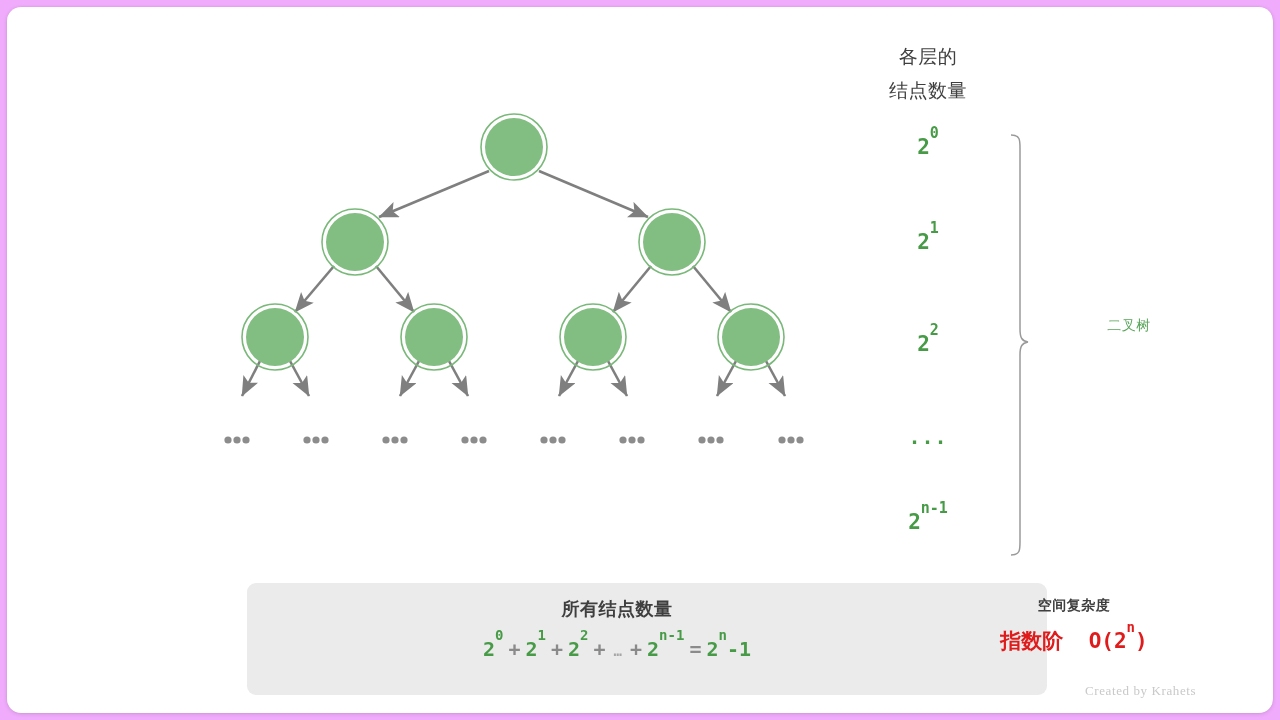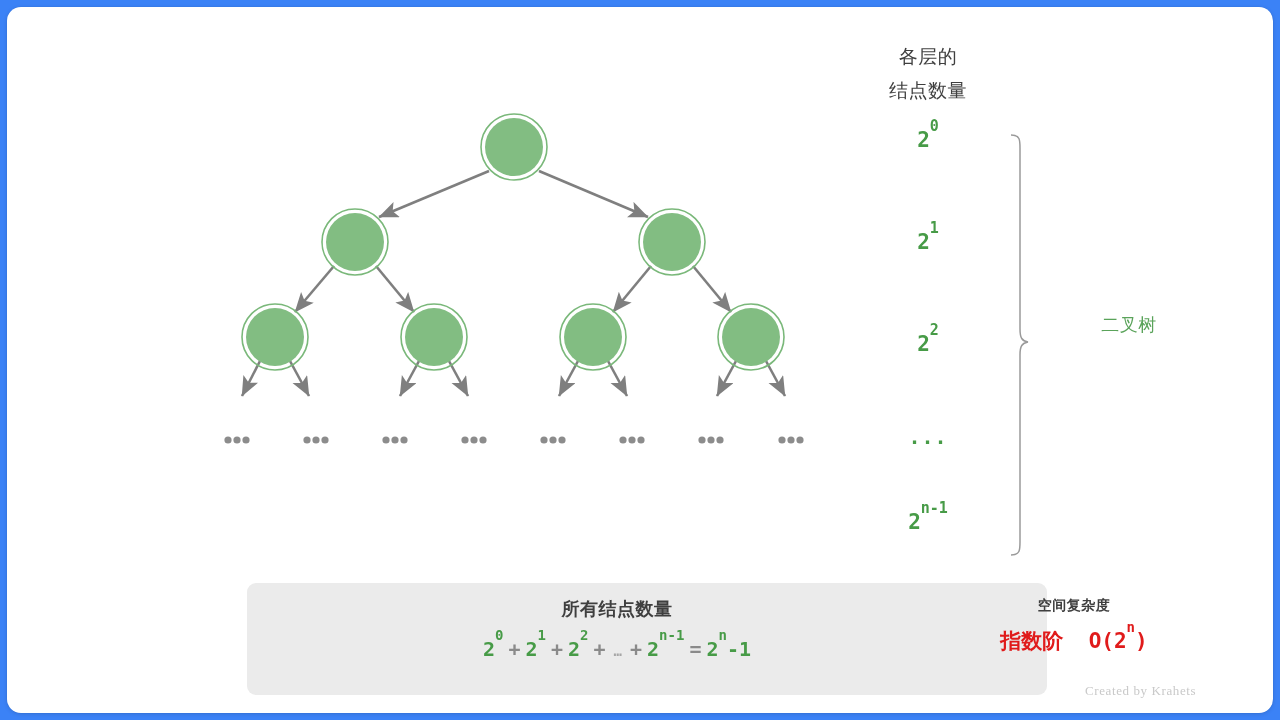--- a/index.html
+++ b/index.html
@@ -10,21 +10,21 @@
   body {
     width: 1280px;
     height: 720px;
     font-family: "Liberation Sans", "DejaVu Sans", sans-serif;
     overflow: hidden;
   }
   #root {
     position: relative;
     width: 1280px;
     height: 720px;
-    background: #3b82f6;
+    background: #f0abfc;
   }
   #card {
     position: absolute;
     left: 7px;
     top: 7px;
     width: 1266px;
     height: 706px;
     background: #ffffff;
     border-radius: 14px;
     box-shadow: 0 1px 4px rgba(0,0,0,0.13), 0 0 0 0.5px rgba(0,0,0,0.04);
@@ -59,37 +59,37 @@
     font-weight: bold;
     font-size: 21px;
     left: 846px;
   }
   .pow-label sup {
     font-size: 15px;
     font-weight: bold;
     top: -0.55em;
     position: relative;
   }
-  #pow-0 { top: 118px; text-align: center; }
+  #pow-0 { top: 125px; text-align: center; }
   #pow-1 { top: 220px; }
   #pow-2 { top: 322px; }
   #pow-dots {
     top: 418px;
     font-size: 20px;
     letter-spacing: 1px;
   }
   #pow-n1 { top: 500px; }
   
   #brace-label {
     left: 1022px;
     top: 303px;
     width: 200px;
     text-align: center;
     color: #5aa35a;
-    font-size: 18px;
+    font-size: 14px;
     line-height: 30px;
     letter-spacing: 0.5px;
   }
   
   #summary {
     position: absolute;
     left: 240px;
     top: 576px;
     width: 800px;
     height: 112px;

